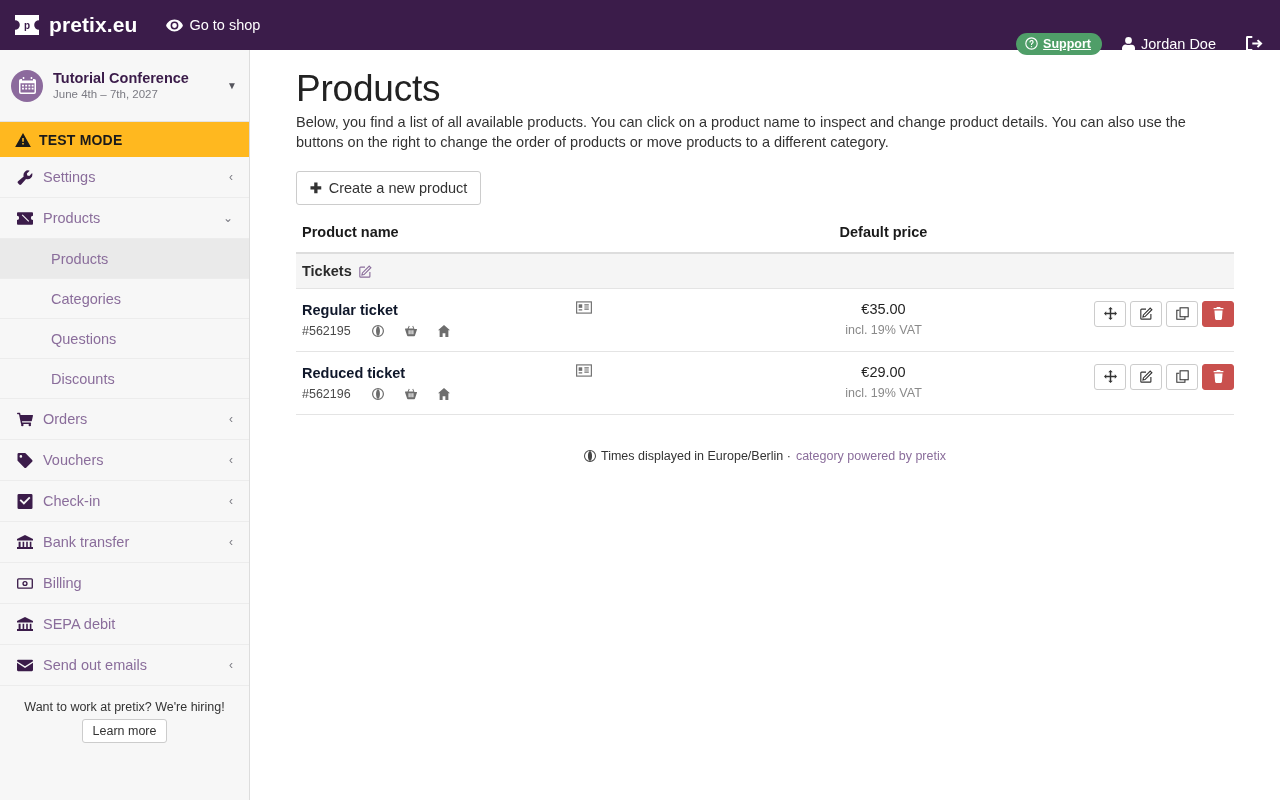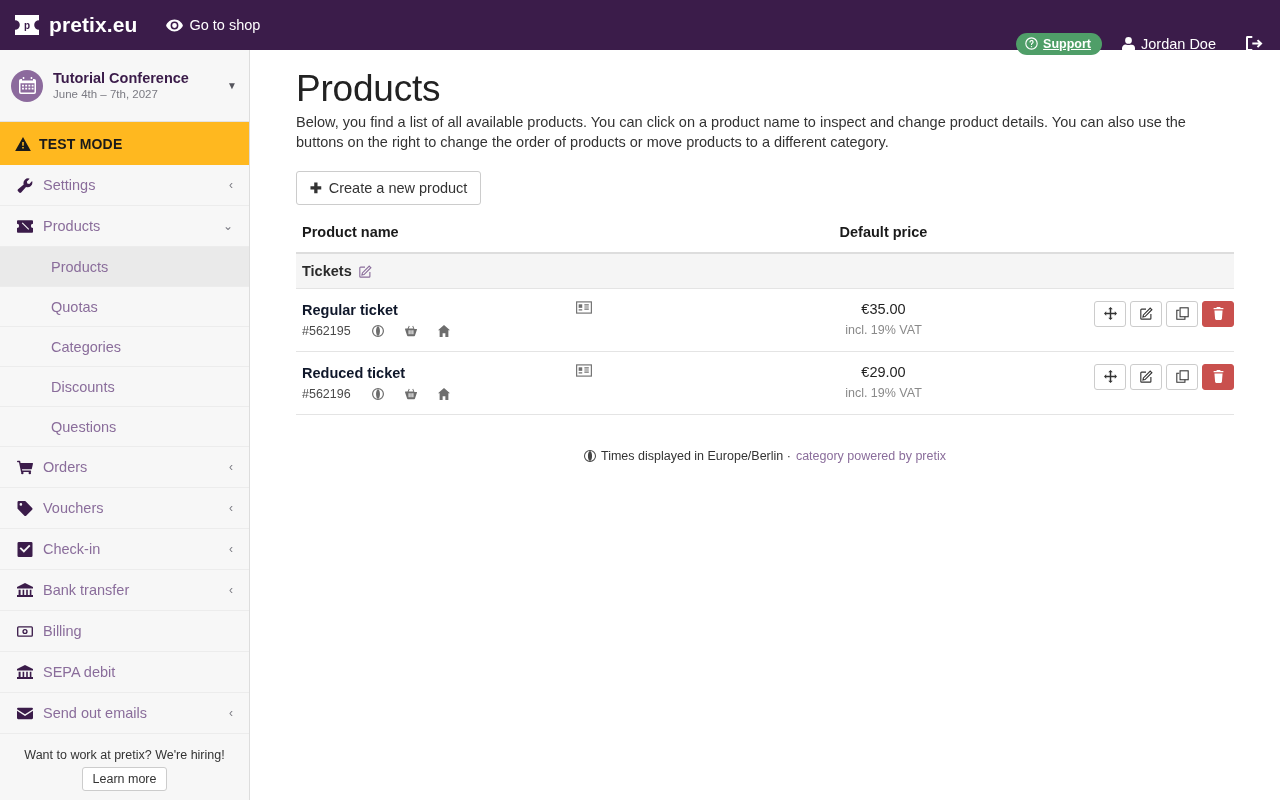--- a/index.html
+++ b/index.html
@@ -86,21 +86,21 @@
   .event-avatar svg { width: 17px; height: 17px; display: block; }
   .event-info { margin-left: 10px; line-height: 1.15; flex: 1 1 auto; min-width:0; }
   .event-name {
     color: #3b1c4a; font-size: 14.5px; font-weight: bold;
     white-space: nowrap; overflow: hidden; text-overflow: ellipsis;
   }
   .event-dates { color: #7a7a82; font-size: 11.5px; margin-top: 1px; }
   .event-caret { color: #55555d; font-size: 10px; padding-left: 4px; }
 
   .test-mode {
-    height: 43px; background: #ffb81f;
+    height: 35px; background: #ffb81f;
     display: flex; align-items: center; gap: 8px;
     padding-left: 15px;
     color: #1a1a1a; font-size: 14px; font-weight: bold;
     letter-spacing: .2px;
   }
   .test-mode svg { width: 16px; height: 14px; display:block; }
 
   .nav-item {
     display: flex; align-items: center;
     height: 41px; padding: 0 16px 0 17px;
@@ -330,30 +330,27 @@
         </svg>
     </span>
     <span class="nav-label">Products</span>
     <span class="nav-chevron">⌄</span>
   </a>
 
   <a class="nav-sub active" href="#">
     <span>Products</span>
   </a>
   <a class="nav-sub" href="#">
-    <span>Quotas</span>
+    <span>Categories</span>
   </a>
   <a class="nav-sub" href="#">
-    <span>Categories</span>
+    <span>Questions</span>
   </a>
   <a class="nav-sub" href="#">
     <span>Discounts</span>
-  </a>
-  <a class="nav-sub" href="#">
-    <span>Questions</span>
   </a>
 
   <a class="nav-item" href="#">
     <span class="nav-ico">
       <svg viewBox="0 0 18 15" fill="#3b1c4a">
           <path d="M0 .8A.8.8 0 01.8 0h2.1a.8.8 0 01.79.66L4 2.4h13.2a.8.8 0 01.78.98l-1.3 5.6a.8.8 0 01-.78.62H5.6l.25 1.4h9.3a.8.8 0 110 1.6H5.2a.8.8 0 01-.79-.66L2.23 1.6H.8A.8.8 0 010 .8z"></path>
           <circle cx="6" cy="13.6" r="1.4"></circle>
           <circle cx="14.4" cy="13.6" r="1.4"></circle>
         </svg>
     </span>

